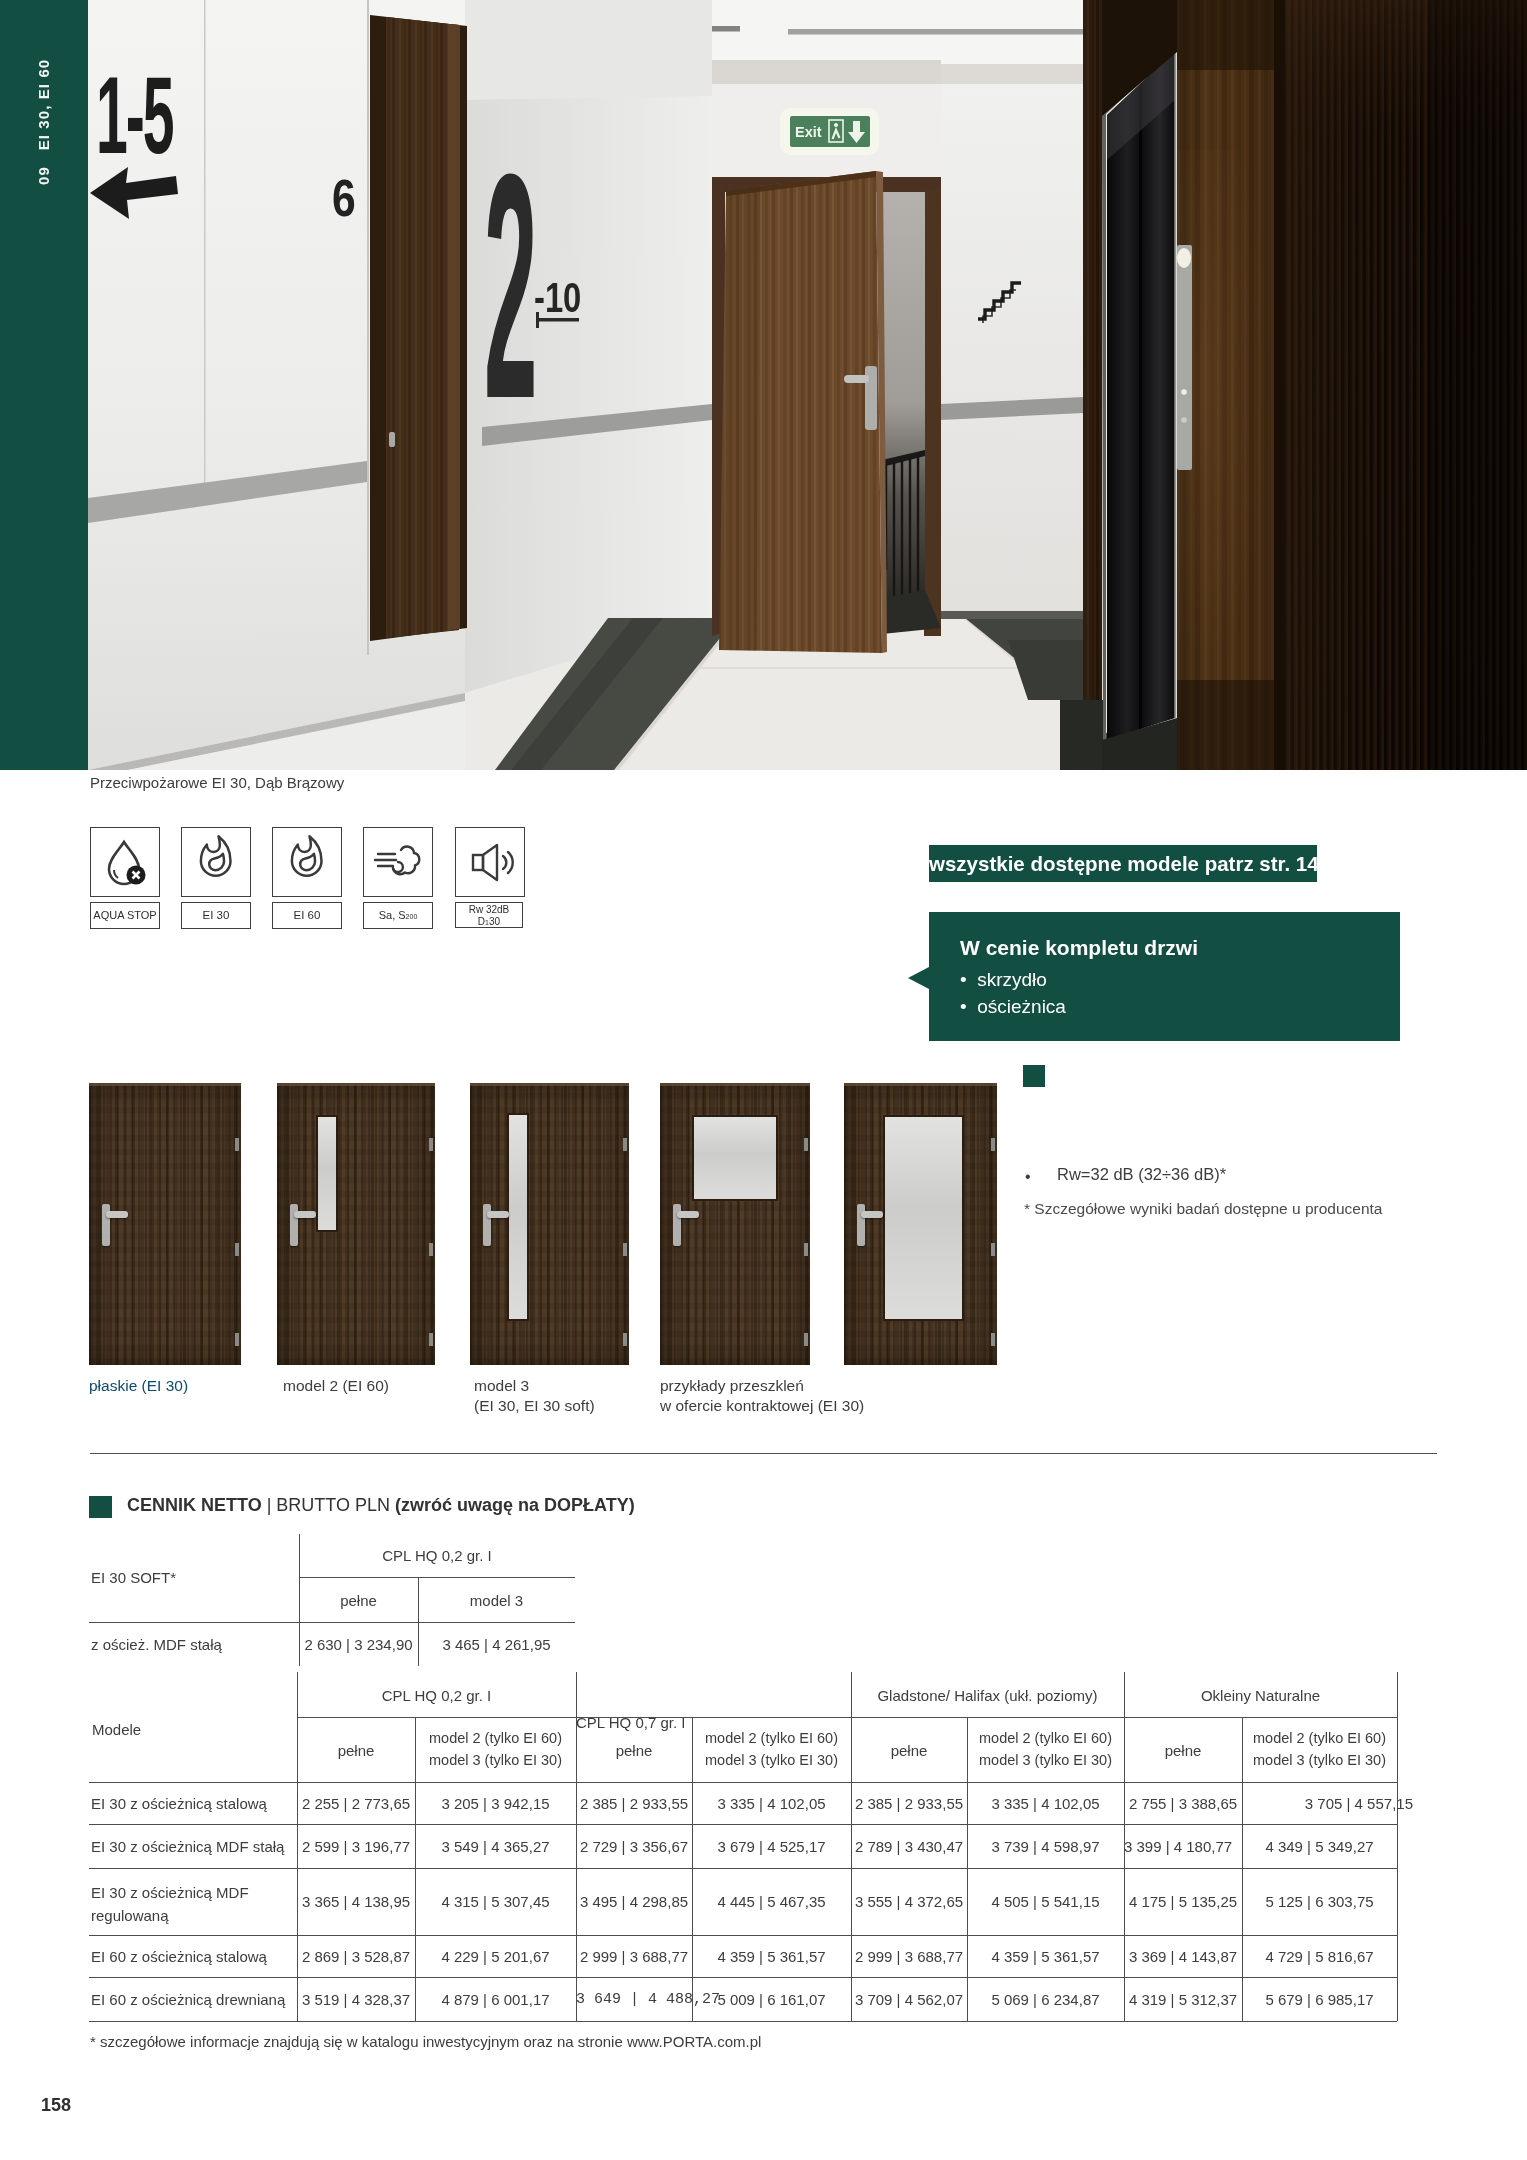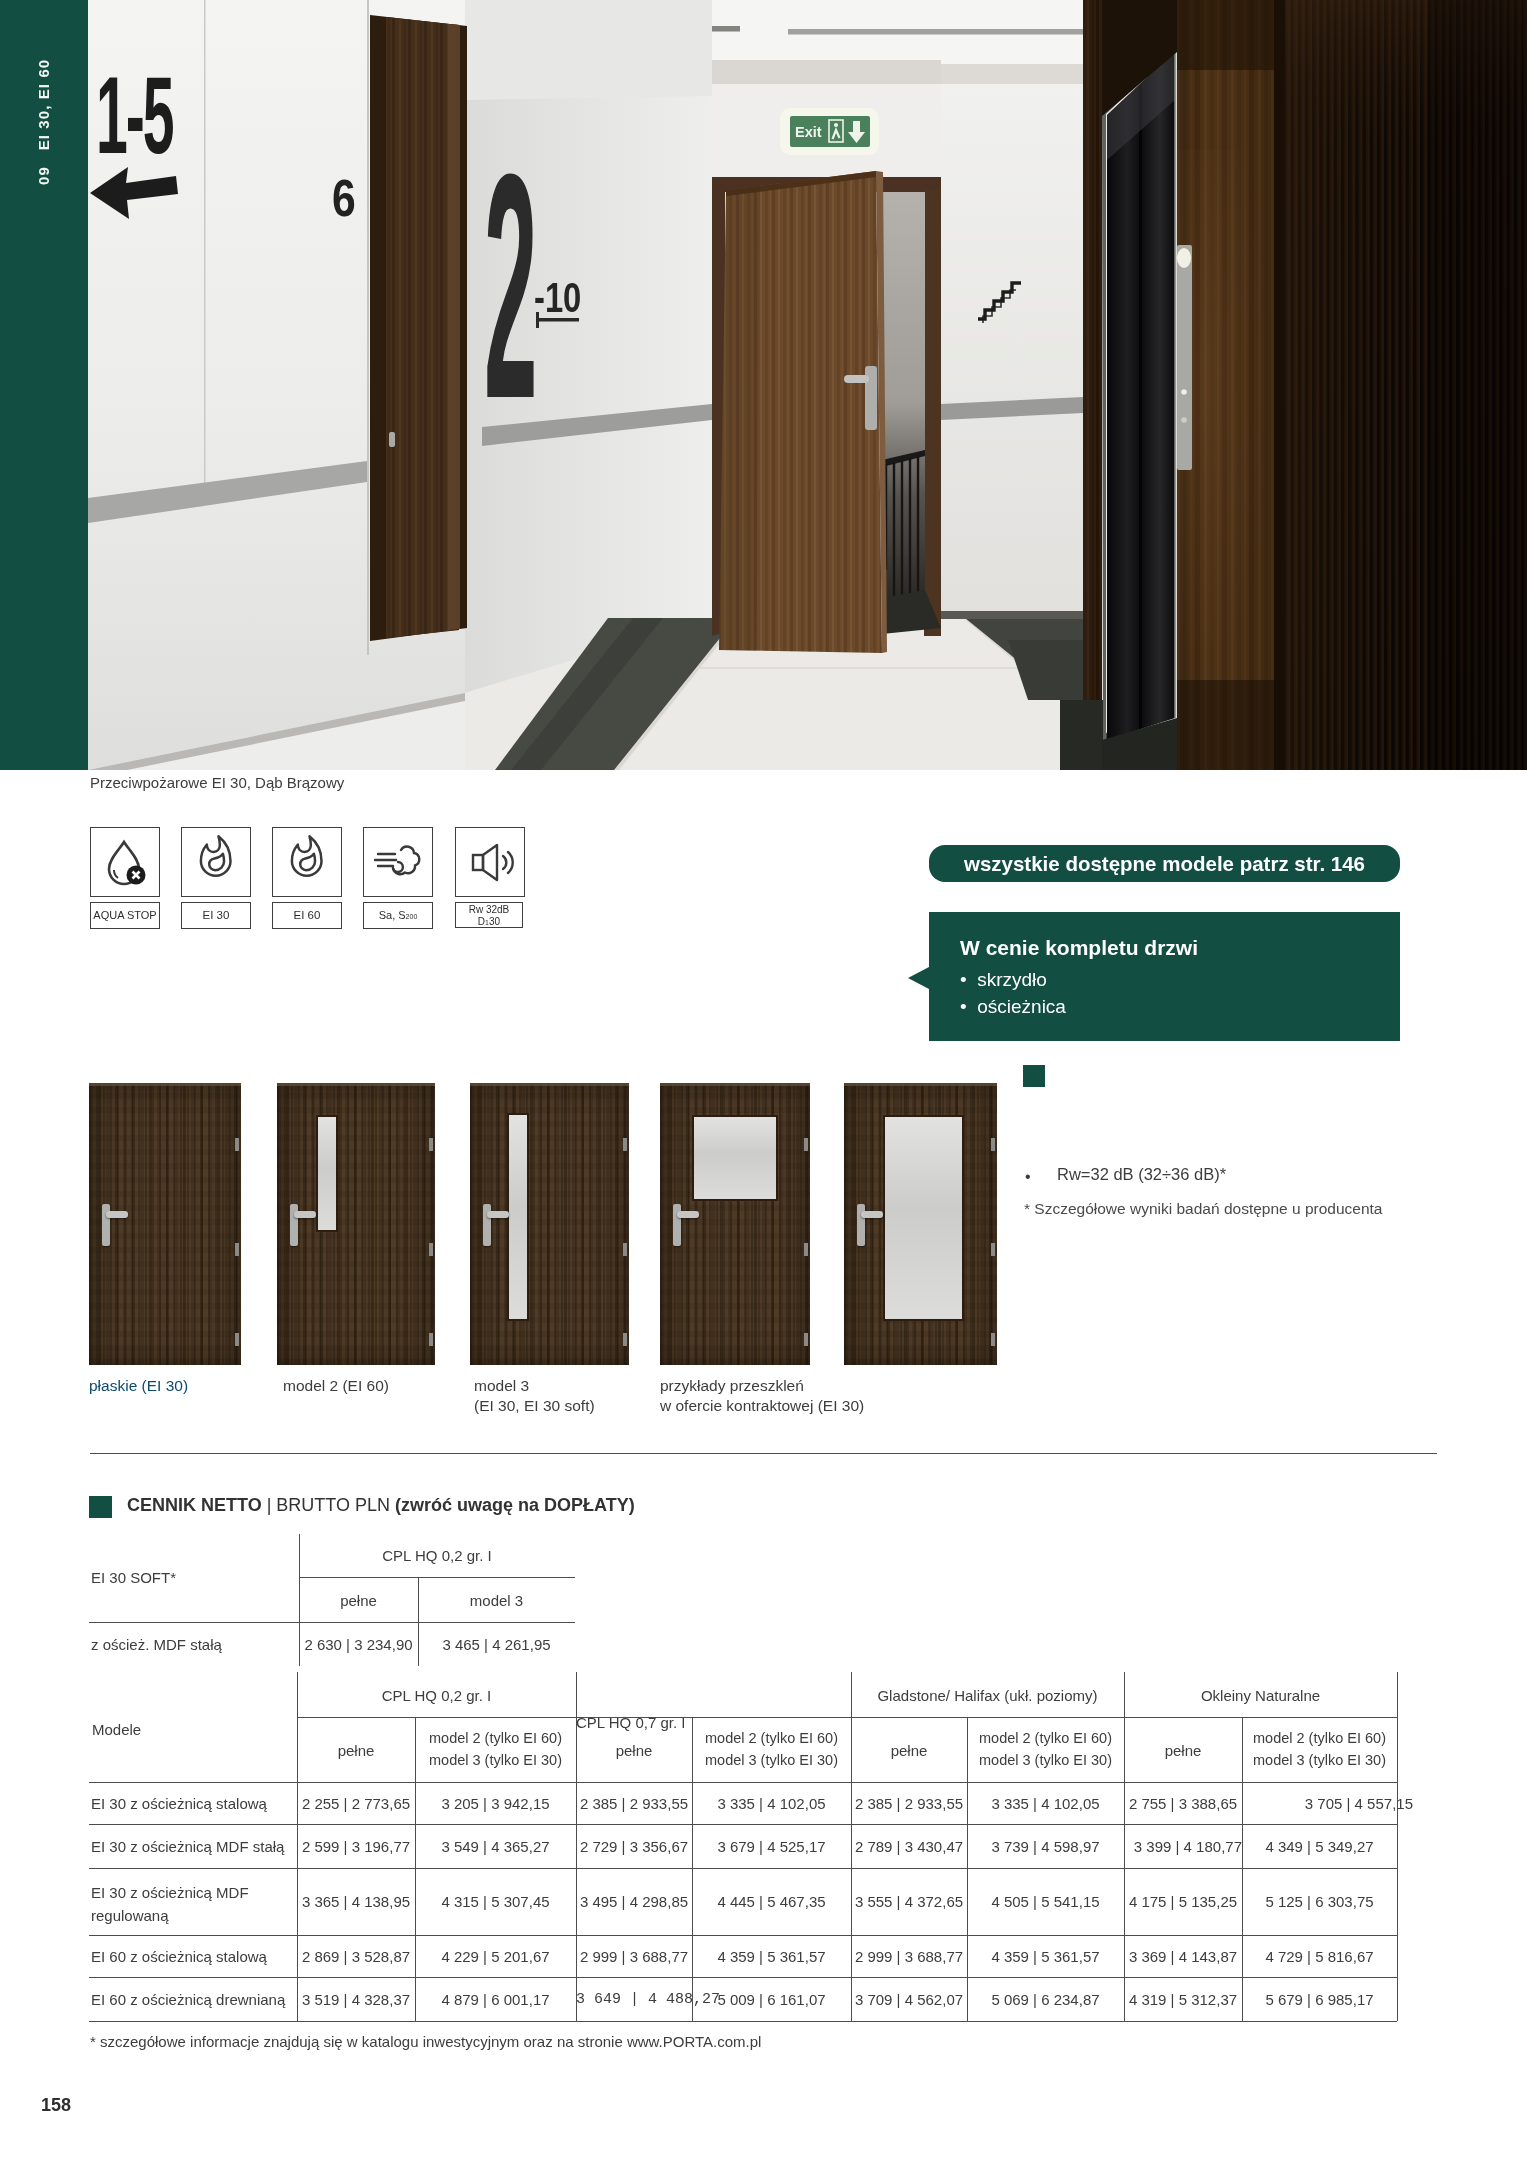--- a/index.html
+++ b/index.html
@@ -320,21 +320,21 @@
       <rect x="17" y="27" width="10" height="15" fill="none" stroke="#3a3a3a" stroke-width="2.4"></rect>
       <path d="M27 27 L41 17 V52 L27 42 Z" fill="none" stroke="#3a3a3a" stroke-width="2.4" stroke-linejoin="round"></path>
       <path d="M47 28 a8 8 0 0 1 0 13" fill="none" stroke="#3a3a3a" stroke-width="2.4" stroke-linecap="round"></path>
       <path d="M52 24 a14 14 0 0 1 0 21" fill="none" stroke="#3a3a3a" stroke-width="2.4" stroke-linecap="round"></path>
     </svg>
   </div>
 
   <div class="abs ctr" style="left:455px;top:902px;width:68px;height:26px;border:1.5px solid #3f3f3f;background:#fff;font-size:10px;line-height:12px;color:#2e2e2e;padding-top:1px;box-sizing:border-box;">Rw 32dB<br>D<span style="font-size:7px;">1</span>30</div>
 </div>
 
-<div class="abs grn nw" style="left:929px;top:845px;width:471px;height:37px;color:#fff;font-weight:bold;font-size:20.5px;text-align:center;line-height:38px;border-radius:16px;">wszystkie dostępne modele patrz str. 146</div>
+<div class="abs grn nw" style="left:929px;top:845px;width:388px;height:37px;color:#fff;font-weight:bold;font-size:20.5px;text-align:center;line-height:38px;">wszystkie dostępne modele patrz str. 146</div>
 
 <div class="abs grn" style="left:929px;top:912px;width:471px;height:129px;color:#fff;">
 
   <div class="abs" style="left:-21px;top:55px;width:0;height:0;border-top:11px solid transparent;border-bottom:11px solid transparent;border-right:21px solid #124e41;"></div>
   <div class="abs nw" style="left:31px;top:24px;font-weight:bold;font-size:21px;">W cenie kompletu drzwi</div>
   <div class="abs nw" style="left:31px;top:57px;font-size:19px;">•&nbsp; skrzydło</div>
   <div class="abs nw" style="left:31px;top:84px;font-size:19px;">•&nbsp; ościeżnica</div>
 </div>
 
 <div class="abs" style="left:1023px;top:1062px;width:420px;height:200px;">
@@ -469,21 +469,21 @@
   <div class="abs nw" style="left:967px;top:1795px;font-size:15px;color:#3d3d3d;width:157px;text-align:center;">3 335 | 4 102,05</div>
   <div class="abs nw" style="left:1124px;top:1795px;font-size:15px;color:#3d3d3d;width:118px;text-align:center;">2 755 | 3 388,65</div>
   <div class="abs nw" style="left:1242px;top:1795px;font-size:15px;color:#3d3d3d;width:155px;text-align:right;padding-left:16px;">3 705 | 4 557,15</div>
   <div class="abs nw" style="left:91px;top:1838px;font-size:15px;color:#3d3d3d;">EI 30 z ościeżnicą MDF stałą</div>
   <div class="abs nw" style="left:297px;top:1838px;font-size:15px;color:#3d3d3d;width:118px;text-align:center;">2 599 | 3 196,77</div>
   <div class="abs nw" style="left:415px;top:1838px;font-size:15px;color:#3d3d3d;width:161px;text-align:center;">3 549 | 4 365,27</div>
   <div class="abs nw" style="left:576px;top:1838px;font-size:15px;color:#3d3d3d;width:116px;text-align:center;">2 729 | 3 356,67</div>
   <div class="abs nw" style="left:692px;top:1838px;font-size:15px;color:#3d3d3d;width:159px;text-align:center;">3 679 | 4 525,17</div>
   <div class="abs nw" style="left:851px;top:1838px;font-size:15px;color:#3d3d3d;width:116px;text-align:center;">2 789 | 3 430,47</div>
   <div class="abs nw" style="left:967px;top:1838px;font-size:15px;color:#3d3d3d;width:157px;text-align:center;">3 739 | 4 598,97</div>
-  <div class="abs nw" style="left:1124px;top:1838px;font-size:15px;color:#3d3d3d;width:118px;text-align:right;">3 399 | 4 180,77</div>
+  <div class="abs nw" style="left:1124px;top:1838px;font-size:15px;color:#3d3d3d;width:118px;text-align:left;">3 399 | 4 180,77</div>
   <div class="abs nw" style="left:1242px;top:1838px;font-size:15px;color:#3d3d3d;width:155px;text-align:center;">4 349 | 5 349,27</div>
   <div class="abs" style="left:91px;top:1881px;font-size:15px;color:#3d3d3d;line-height:23px;">EI 30 z ościeżnicą MDF<br>regulowaną</div>
   <div class="abs nw" style="left:297px;top:1893px;font-size:15px;color:#3d3d3d;width:118px;text-align:center;">3 365 | 4 138,95</div>
   <div class="abs nw" style="left:415px;top:1893px;font-size:15px;color:#3d3d3d;width:161px;text-align:center;">4 315 | 5 307,45</div>
   <div class="abs nw" style="left:576px;top:1893px;font-size:15px;color:#3d3d3d;width:116px;text-align:center;">3 495 | 4 298,85</div>
   <div class="abs nw" style="left:692px;top:1893px;font-size:15px;color:#3d3d3d;width:159px;text-align:center;">4 445 | 5 467,35</div>
   <div class="abs nw" style="left:851px;top:1893px;font-size:15px;color:#3d3d3d;width:116px;text-align:center;">3 555 | 4 372,65</div>
   <div class="abs nw" style="left:967px;top:1893px;font-size:15px;color:#3d3d3d;width:157px;text-align:center;">4 505 | 5 541,15</div>
   <div class="abs nw" style="left:1124px;top:1893px;font-size:15px;color:#3d3d3d;width:118px;text-align:center;">4 175 | 5 135,25</div>
   <div class="abs nw" style="left:1242px;top:1893px;font-size:15px;color:#3d3d3d;width:155px;text-align:center;">5 125 | 6 303,75</div>

